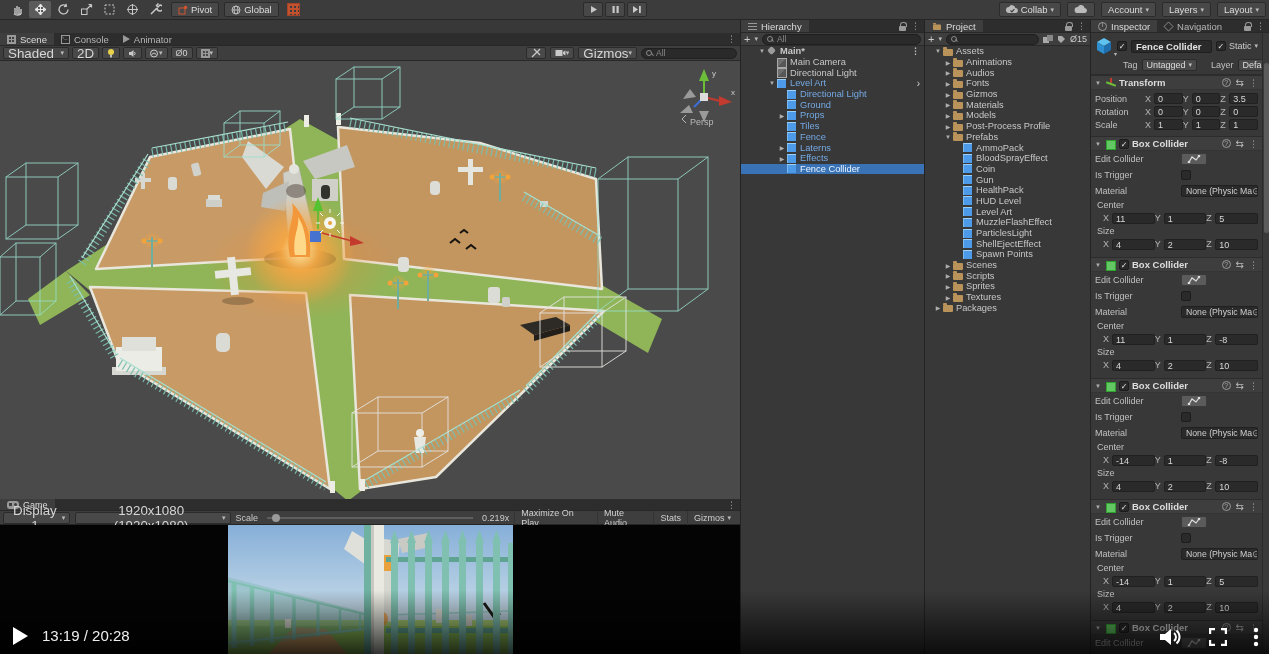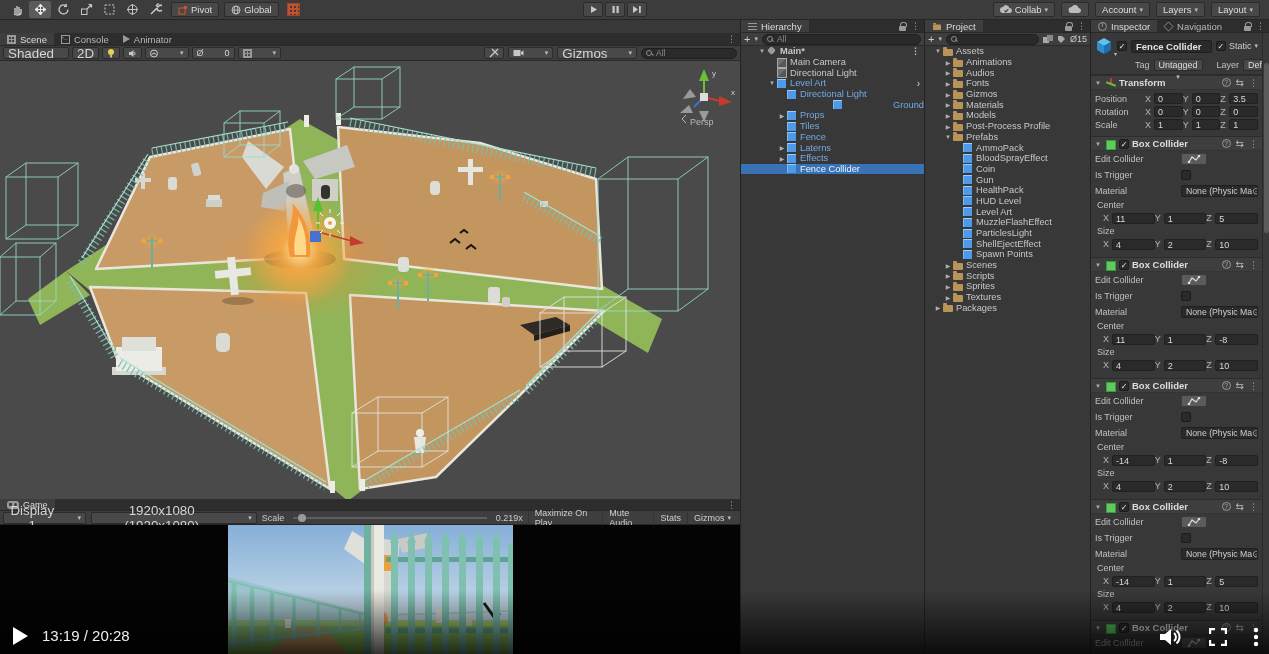--- a/index.html
+++ b/index.html
@@ -8,21 +8,21 @@
 
   
   .topbar{position:absolute;left:0;top:0;width:1269px;height:20px;background:#3C3C3C;border-bottom:1px solid #262626;display:flex;align-items:center;}
   .toolgroup{display:flex;margin-left:6px;gap:1px;}
   .toolbtn{width:22px;height:17px;display:flex;align-items:center;justify-content:center;border-radius:2px;}
   .toolbtn.sel{background:#5B5B5B;}
   .tbtn{height:15px;padding:0 6px;margin-left:5px;background:#484848;border:1px solid #2b2b2b;border-radius:2px;display:flex;align-items:center;gap:3px;font-size:9.5px;color:#DDD;}
   .caret{font-size:7px;color:#BBB;}
   .playgroup{position:absolute;left:583px;top:2px;display:flex;gap:2px;}
   .playbtn{width:20px;height:15px;background:#484848;border:1px solid #2b2b2b;border-radius:2px;display:flex;align-items:center;justify-content:center;}
-  .rightgroup{position:absolute;right:9px;top:2px;display:flex;gap:6px;align-items:center;}
+  .rightgroup{position:absolute;right:3px;top:2px;display:flex;gap:6px;align-items:center;}
   .snapic{width:13px;height:13px;margin-left:8px;display:inline-block;background:
     linear-gradient(#D0542E 2px,transparent 2px) 0 0/4px 4px,
     linear-gradient(90deg,#D0542E 2px,transparent 2px) 0 0/4px 4px;border:1px solid #B34424;opacity:.9;}
 
   
   .panel{position:absolute;top:20px;bottom:0;background:#383838;border-left:1px solid #232323;}
   .tabsrow{height:13px;background:#2D2D2D;border-bottom:1px solid #282828;display:flex;align-items:stretch;}
   .tab{padding:0 7px;display:flex;align-items:center;gap:4px;font-size:9.5px;color:#B5B5B5;}
   .tab.active{background:#3E3E3E;color:#DCDCDC;}
   .tabsrow .spacer{flex:1;}
@@ -56,27 +56,27 @@
   .ic-folder::before{content:"";position:absolute;left:0;top:2px;width:10px;height:7px;background:#B9935A;border-radius:1px;}
   .ic-folder::after{content:"";position:absolute;left:0;top:0;width:4px;height:2px;background:#B9935A;border-radius:1px 1px 0 0;}
   .trail{margin-left:auto;padding-right:4px;color:#BBB;}
   .tr-menu::before{content:"⋮";font-size:9px;}
   .tr-chevron::before{content:"›";font-size:10px;color:#CFCFCF;}
 
   
   .insp-body{position:absolute;left:0;right:7px;top:13px;bottom:0;overflow:hidden;}
   .go-header{padding:4px 4px 3px 4px;border-bottom:1px solid #2C2C2C;background:#383838;}
   .go-r1{display:flex;align-items:center;gap:4px;}
-  .go-r2{display:flex;align-items:center;gap:4px;margin:4px 0 0 40px;font-size:9px;color:#C0C0C0;}
+  .go-r2{display:flex;align-items:center;gap:4px;margin:4px 0 0 28px;font-size:9px;color:#C0C0C0;}
   .cubeicon{width:18px;height:18px;flex:none;position:relative;}
   .cb{width:10px;height:10px;flex:none;background:#2A2A2A;border:1px solid #1C1C1C;border-radius:2px;font-size:8px;line-height:9px;text-align:center;color:#E8E8E8;}
   .cb.checked::before{content:"✓";}
   .namefield{flex:1;height:13px;background:#2A2A2A;border:1px solid #1f1f1f;border-radius:2px;color:#E2E2E2;font-size:9.5px;font-weight:bold;padding:0 4px;line-height:12px;}
   .staticgrp{display:flex;align-items:center;gap:3px;font-size:9px;color:#CCC;}
-  .ddbtn{height:12px;background:#494949;border:1px solid #2b2b2b;border-radius:2px;padding:0 4px;display:flex;align-items:center;gap:3px;font-size:9px;color:#DDD;flex-direction:column;}
+  .ddbtn{height:12px;background:#494949;border:1px solid #2b2b2b;border-radius:2px;padding:0 4px;display:flex;align-items:center;gap:3px;font-size:9px;color:#DDD;}
   .comp-header{height:15px;background:#3E3E3E;border-top:1px solid #2C2C2C;border-bottom:1px solid #343434;display:flex;align-items:center;gap:3px;padding:0 4px;}
   .comp-title{font-weight:bold;font-size:9.5px;color:#DDD;}
   .fold{font-size:6px;color:#ADADAD;width:8px;}
   .hdricons{margin-left:auto;display:flex;gap:5px;align-items:center;color:#BBB;}
   .helpic{width:9px;height:9px;border:1px solid #999;border-radius:50%;font-size:7px;line-height:8px;text-align:center;color:#AAA;}
   .axicon{width:10px;height:10px;position:relative;}
   .axicon::before{content:"";position:absolute;left:4px;top:0;width:2px;height:7px;background:#C23B2E;}
   .axicon::after{content:"";position:absolute;left:0;top:5px;width:10px;height:2px;background:#6CBE3A;transform:rotate(20deg);}
   .bcicon{width:10px;height:10px;position:relative;}
   .bcicon::before{content:"";position:absolute;left:0;top:1px;width:8px;height:8px;border:1px solid #2FA52F;background:#63C763;}
@@ -93,21 +93,21 @@
   .picker{margin-left:auto;color:#AFAFAF;font-size:9px;}
   .seclabel{height:12px;line-height:12px;padding-left:6px;font-size:9px;color:#C0C0C0;}
   .comp-pad{height:6px;}
   .scrollbar{position:absolute;right:0;top:13px;bottom:0;width:7px;background:#3A3A3A;border-left:1px solid #2b2b2b;}
   .thumb{position:absolute;left:1px;width:5px;border-radius:3px;background:#5B5B5B;}
 
   
   .leftcol{position:absolute;left:0;top:33px;width:740px;height:634px;}
   .scene-tabs{position:absolute;left:0;top:0;width:740px;}
   .scene-tools{position:absolute;left:0;top:13px;width:740px;height:15px;background:#3E3E3E;border-bottom:1px solid #282828;display:flex;align-items:center;gap:3px;padding:0 3px;font-size:9px;color:#CCC;}
-  .stbtn{height:12px;padding:0 4px;background:#494949;border:1px solid #2b2b2b;border-radius:2px;display:flex;align-items:center;gap:21px;color:#D5D5D5;}
+  .stbtn{height:12px;padding:0 4px;background:#494949;border:1px solid #2b2b2b;border-radius:2px;display:flex;align-items:center;gap:0;color:#D5D5D5;}
   .st-right{margin-left:auto;display:flex;align-items:center;gap:4px;}
   .st-search{width:96px;}
   .viewport{position:absolute;left:0;top:28px;width:740px;height:438px;background:#4A4A4A;}
   .game-tabs{position:absolute;left:0;top:466px;width:740px;height:12px;background:#2D2D2D;border-bottom:1px solid #282828;display:flex;}
   .game-tab{background:#3E3E3E;color:#DCDCDC;padding:0 7px;display:flex;align-items:center;gap:4px;font-size:9px;}
   .game-tools{position:absolute;left:0;top:478px;width:740px;height:14px;background:#3E3E3E;border-bottom:1px solid #252525;display:flex;align-items:center;gap:5px;padding:0 3px;font-size:9px;color:#CCC;}
   .gt-right{margin-left:auto;display:flex;align-items:center;}
   .gt-flat{padding:0 6px;height:14px;display:flex;align-items:center;gap:3px;color:#CFCFCF;border-left:1px solid #333;}
   .slider{width:210px;height:2px;background:#5E5E5E;position:relative;margin:0 4px;}
   .knob{position:absolute;left:5px;top:-3px;width:8px;height:8px;border-radius:50%;background:#9A9A9A;}
@@ -694,21 +694,21 @@
           <span class="trail tr-chevron"></span>
         </div>
 
         <div class="trow prefab" style="padding-left: 36px;">
           <span class="arr arr-none"></span>
           <span class="ticon ic-prefab"></span>
           <span class="lbl">Directional Light</span>
 
         </div>
 
-        <div class="trow prefab" style="padding-left: 36px; justify-content: space-between;">
+        <div class="trow prefab" style="padding-left: 36px;">
           <span class="arr arr-none"></span>
           <span class="ticon ic-prefab"></span>
           <span class="lbl">Ground</span>
 
         </div>
 
         <div class="trow prefab" style="padding-left: 36px;">
           <span class="arr arr-right"></span>
           <span class="ticon ic-prefab"></span>
           <span class="lbl">Props</span>

